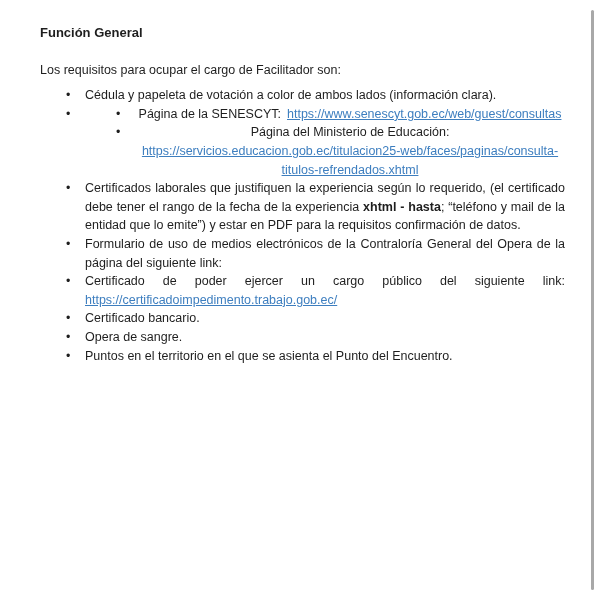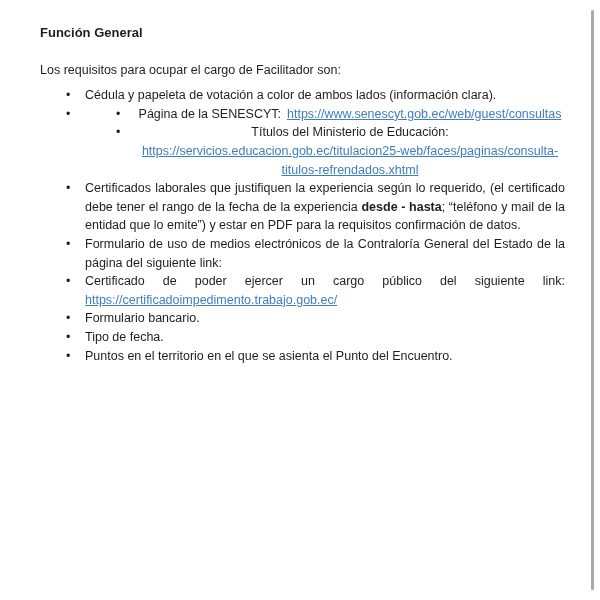--- a/index.html
+++ b/index.html
@@ -84,43 +84,43 @@
 
 
     <li>Cédula y papeleta de votación a color de ambos lados (información clara).</li>
 
     <li>
       <ul class="l2">
         <li class="nowrap">
           <span>Página de la SENESCYT:</span><a class="link ml">https://www.senescyt.gob.ec/web/guest/consultas</a>
         </li>
         <li>
-          <span class="block">Títulos del Ministerio de Educación:</span>
+          <span class="block">Página del Ministerio de Educación:</span>
           <a class="link block">https://servicios.educacion.gob.ec/titulacion25-web/faces/paginas/consulta-titulos-refrendados.xhtml</a>
         </li>
       </ul>
     </li>
 
     <li class="just">
       <span>Certificados laborales que justifiquen la experiencia según lo requerido, (el certificado debe tener el rango de la fecha de la experiencia</span>
-      <b>desde - hasta</b><span>; “teléfono y mail de la entidad que lo emite”) y estar en PDF para la requisitos confirmación de datos.</span>
+      <b>xhtml - hasta</b><span>; “teléfono y mail de la entidad que lo emite”) y estar en PDF para la requisitos confirmación de datos.</span>
     </li>
 
     <li>
-      <span class="block just">Formulario de uso de medios electrónicos de la Contraloría General del Estado de la página del siguiente link:</span>
+      <span class="block just">Formulario de uso de medios electrónicos de la Contraloría General del Opera de la página del siguiente link:</span>
     </li>
 
     <li class="just">
       <span>Certificado de poder ejercer un cargo público del siguiente link:</span>
       <a class="link">https://certificadoimpedimento.trabajo.gob.ec/</a>
     </li>
 
-    <li>Formulario bancario.</li>
+    <li>Certificado bancario.</li>
 
-    <li>Tipo de fecha.</li>
+    <li>Opera de sangre.</li>
 
     <li>Puntos en el territorio en el que se asienta el Punto del Encuentro.</li>
 
   </ul>
 
 </div>
 
 <div class="scrollbar"></div>
 
 </body></html>

